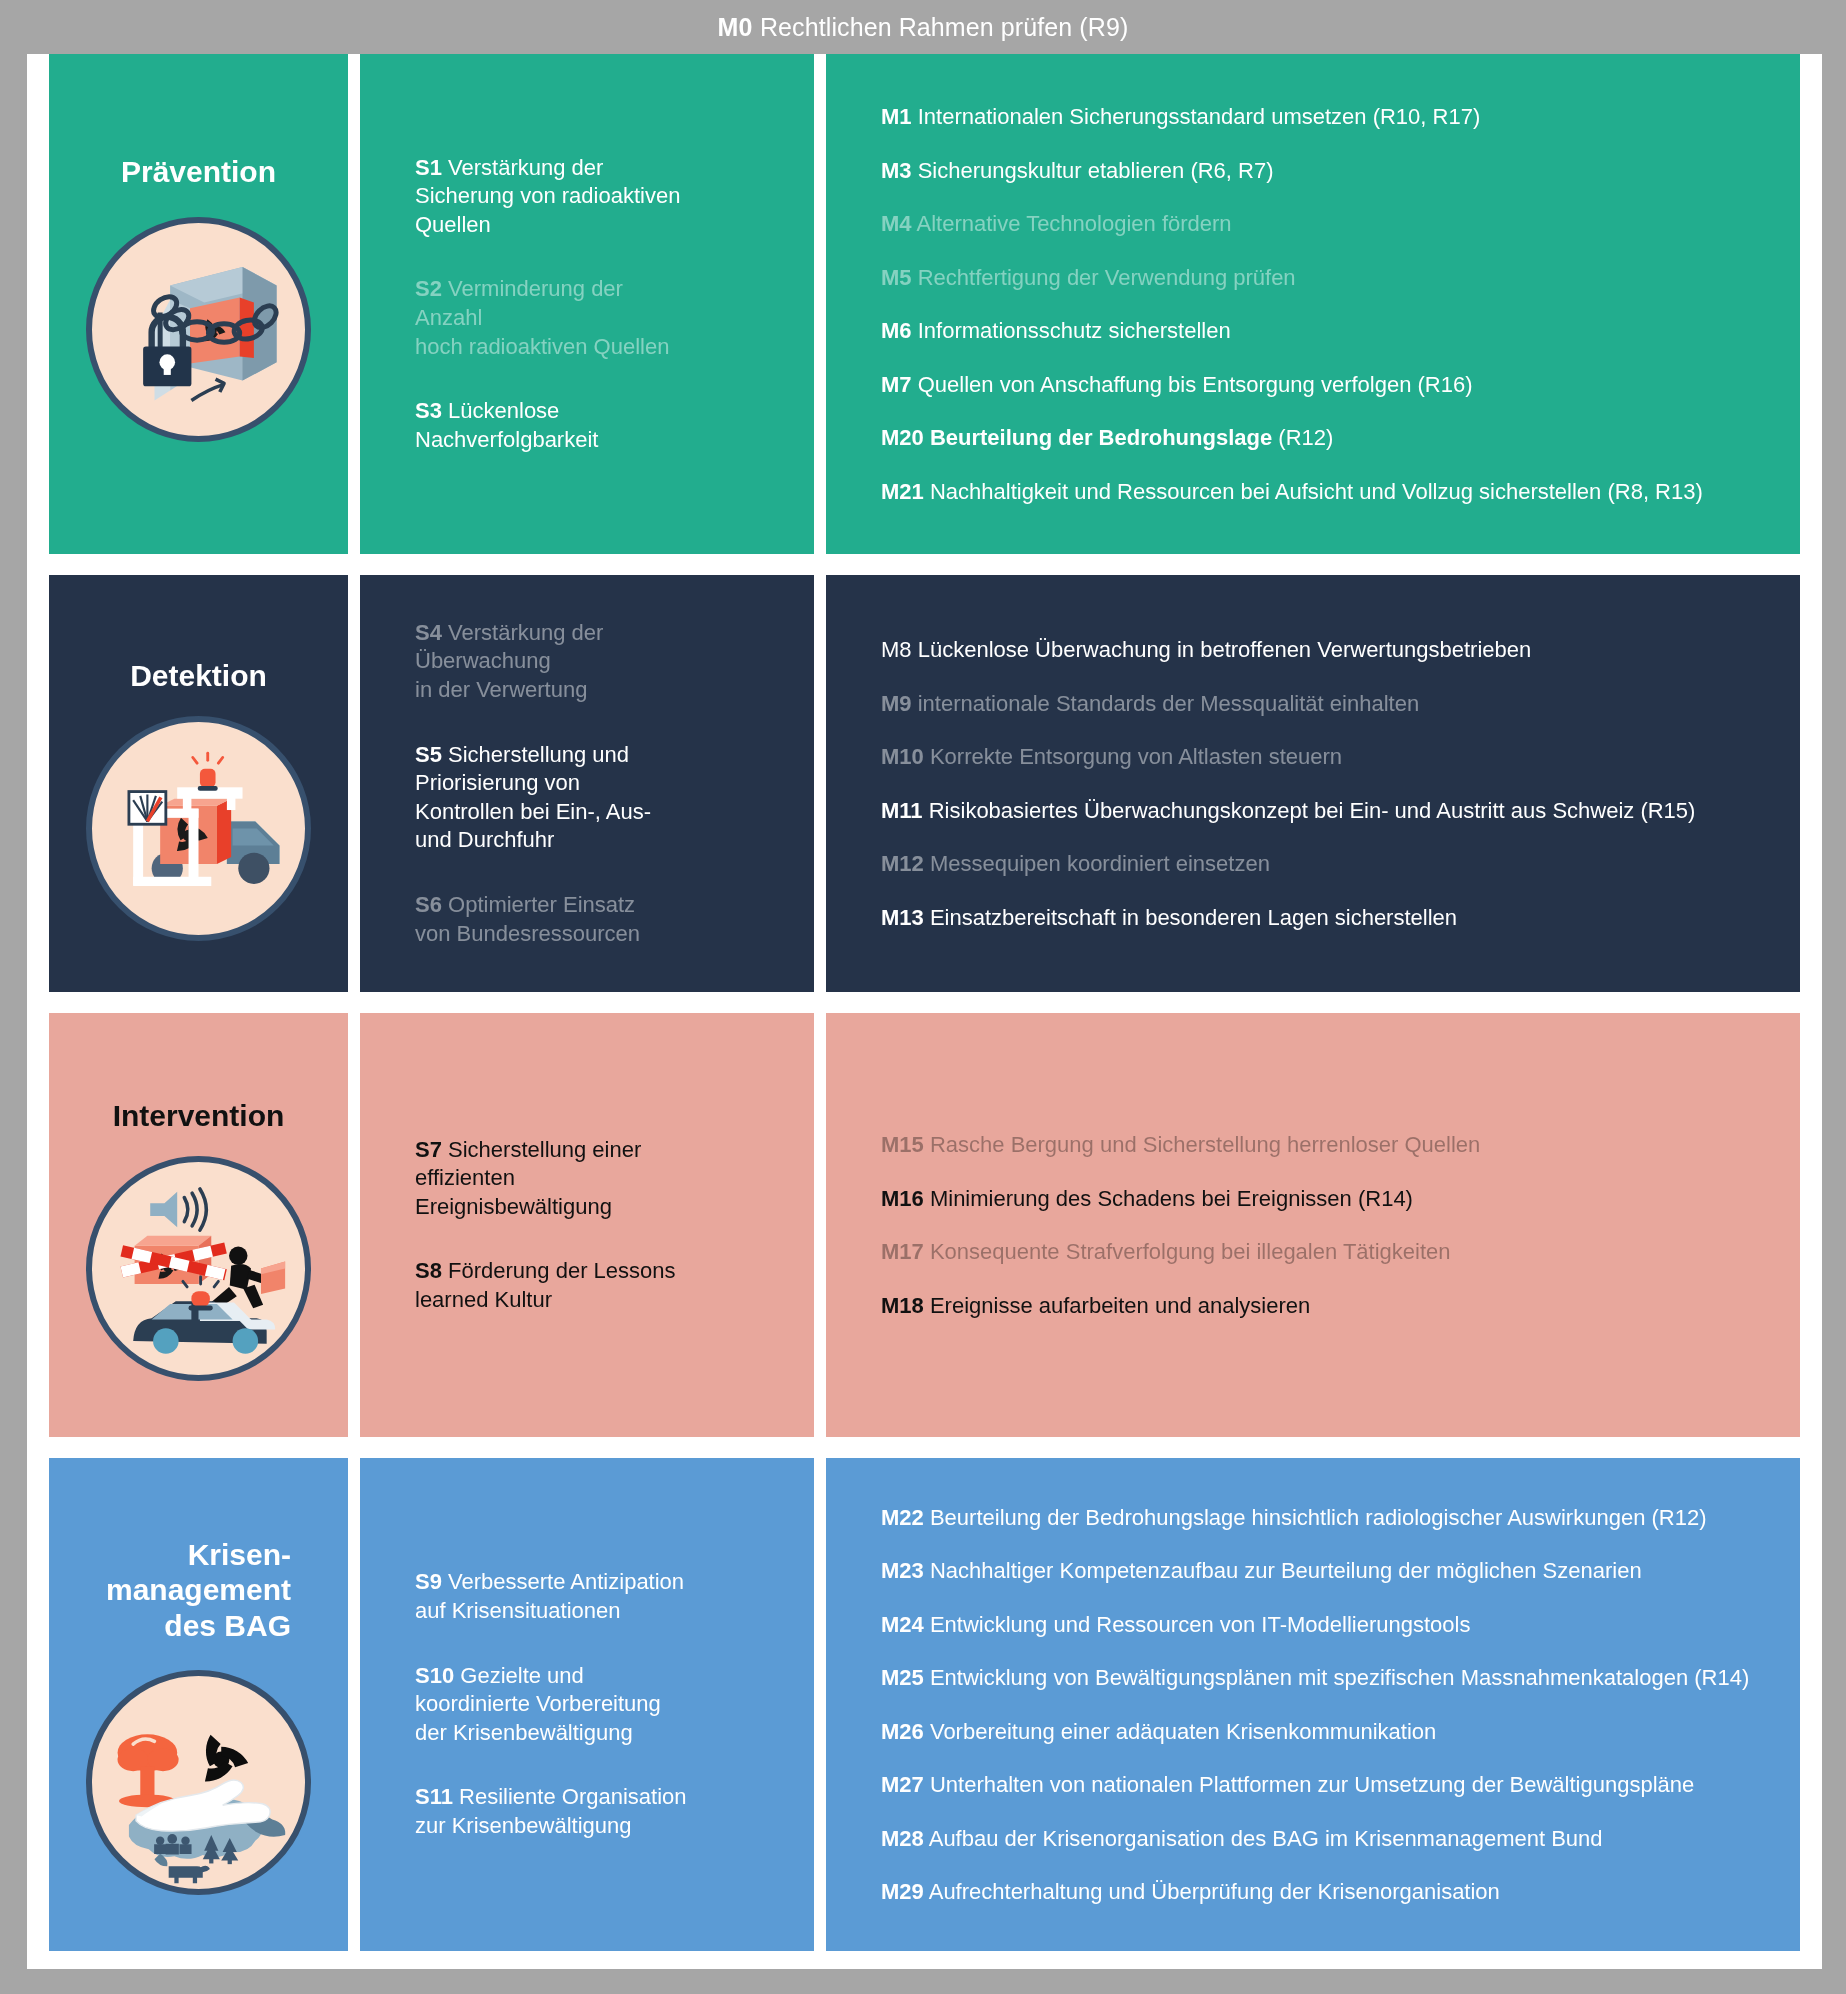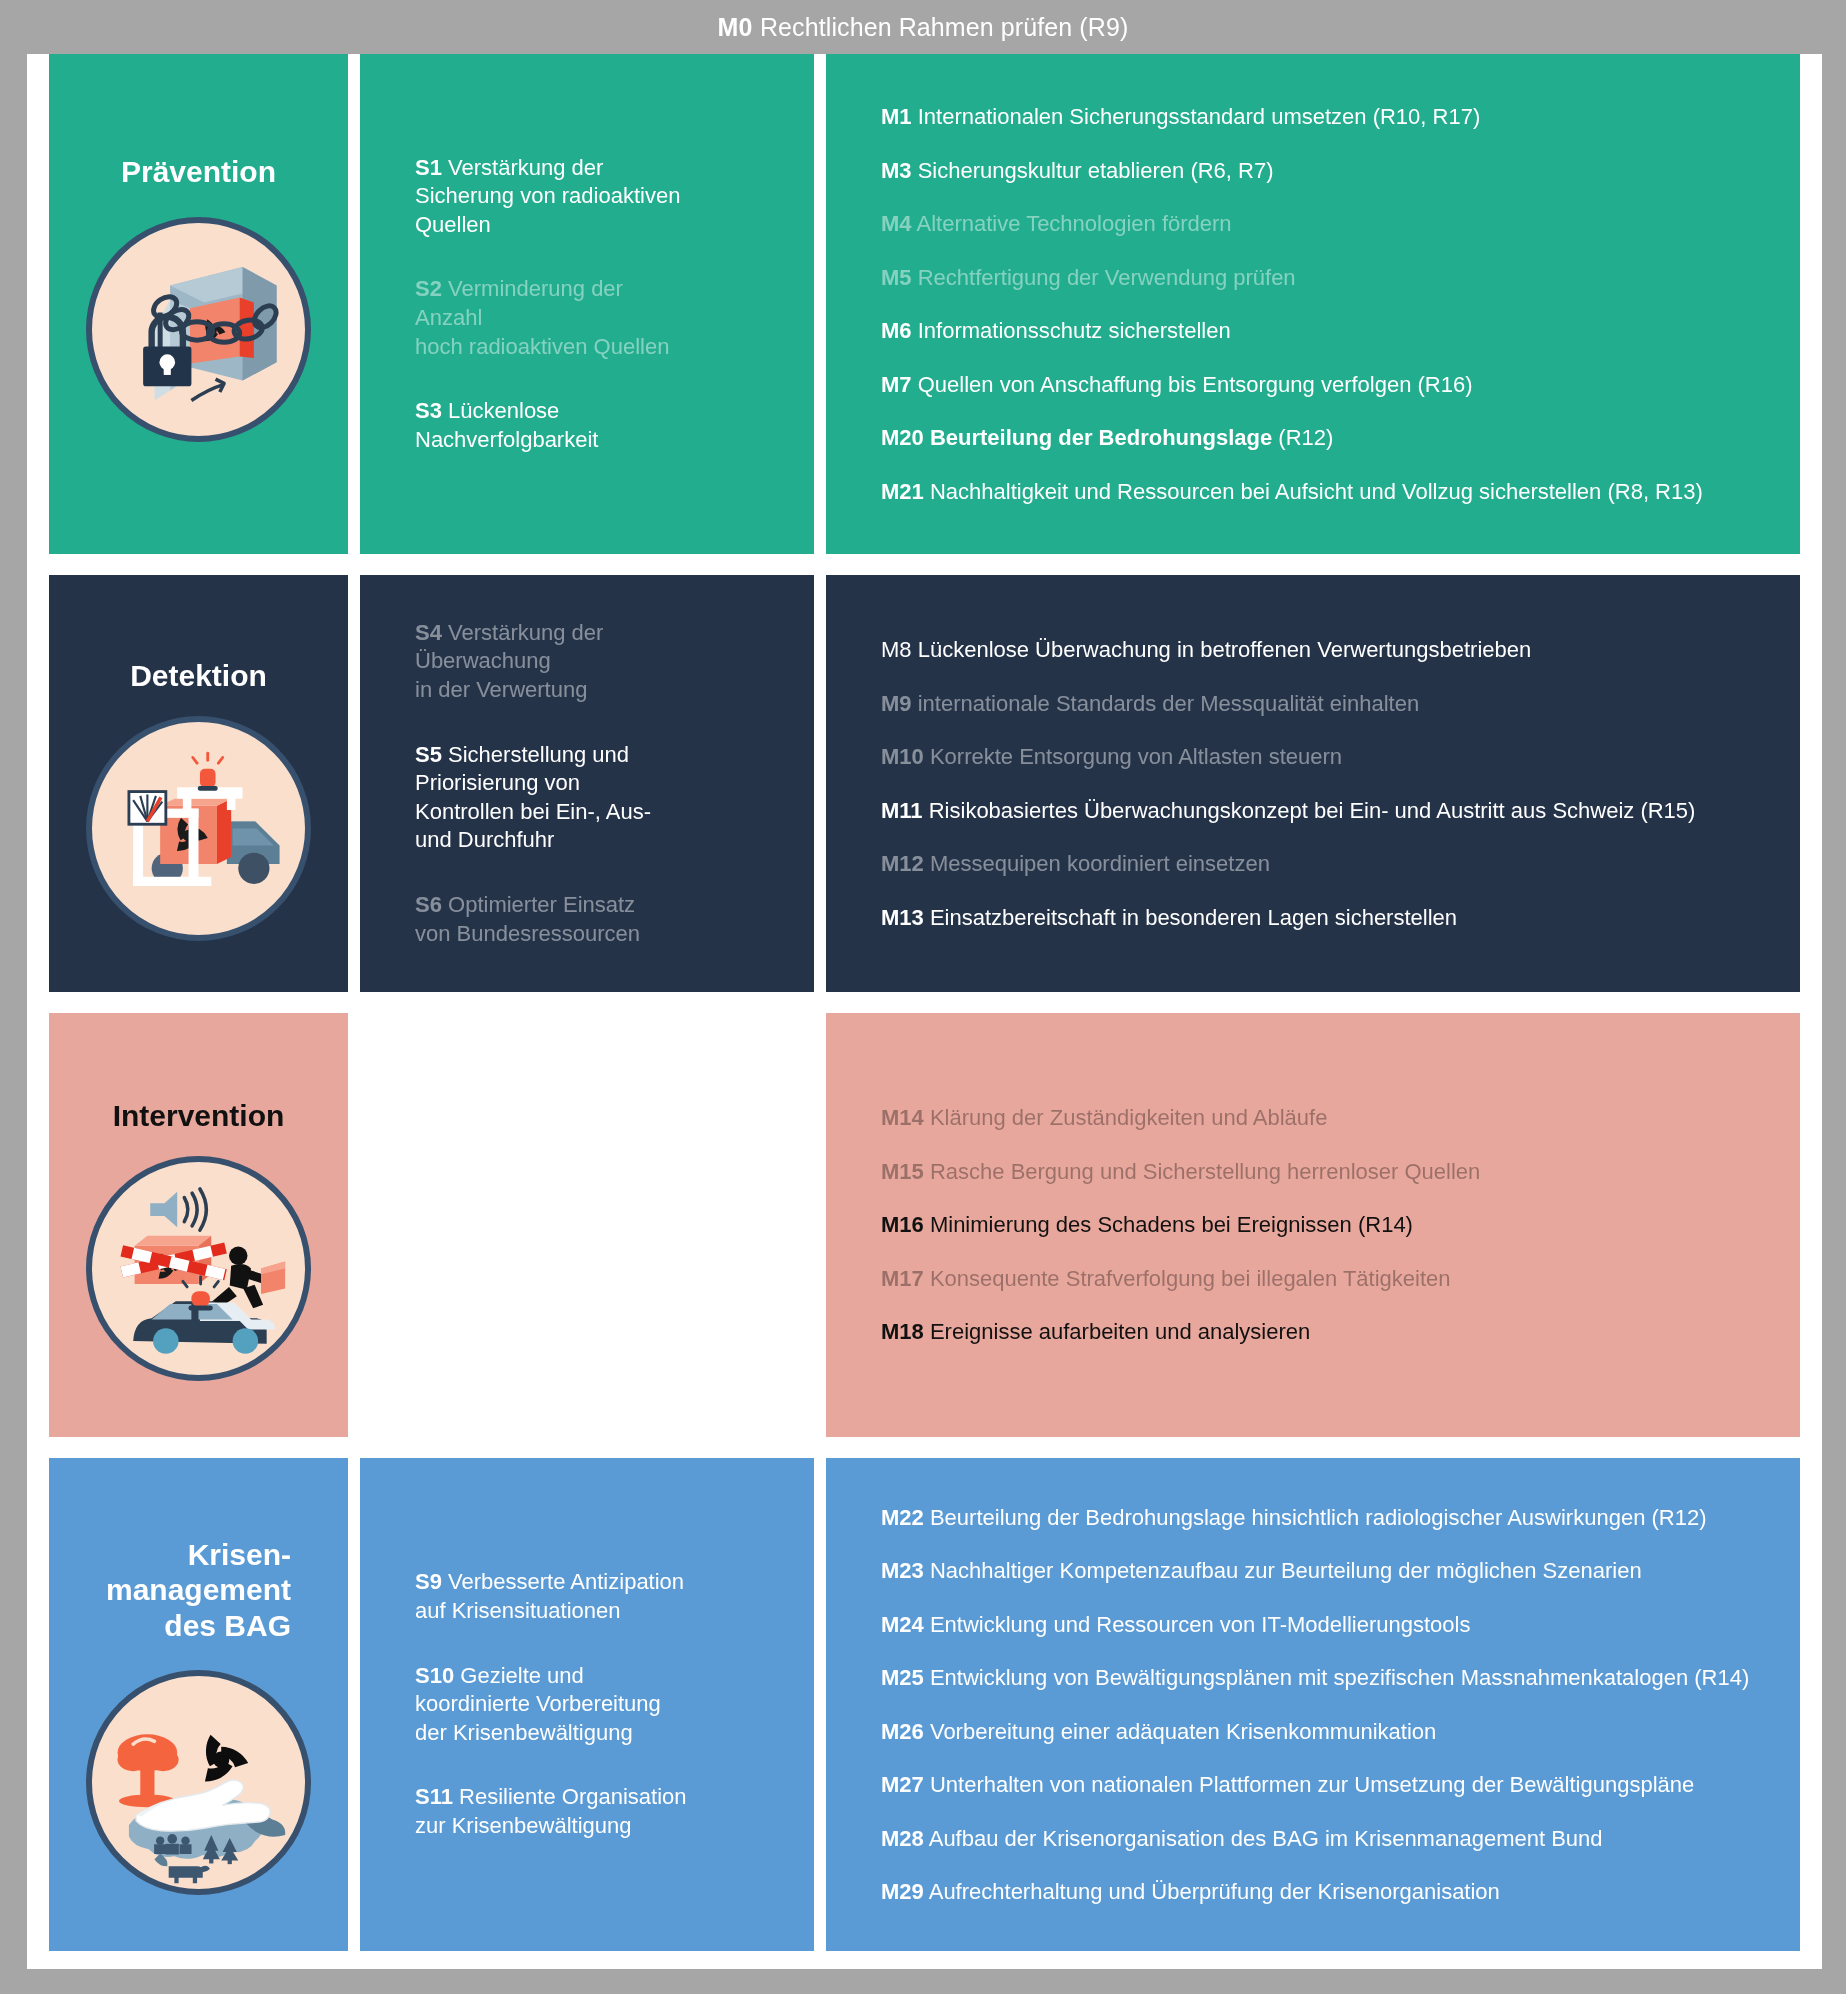--- a/index.html
+++ b/index.html
@@ -376,23 +376,31 @@
     <g stroke="#2b3e52" stroke-width="4" stroke-linecap="round">
       <path d="M134,176 l-6,-8"></path>
                     <path d="M153,172 l0,-10"></path>
                     <path d="M172,176 l6,-8"></path>
     </g>
   </g>
 </svg>
 </div>
           </div>
         </div>
+        <div class="cell c2 salmon">
+          <div class="goals">
+            <div class="goal t-bright-dark"><b>S7</b> <span style="white-space: pre-line;">Sicherstellung einer
+effizienten
+Ereignisbewältigung</span></div>
+            <div class="goal t-bright-dark"><b>S8</b> <span style="white-space: pre-line;">Förderung der Lessons
+learned Kultur</span></div>
+          </div>
+        </div>
         <div class="cell c3 salmon">
           <div class="measures">
-            <div class="measure t-dim-dark"><b>M14</b> <span>Klärung der Zuständigkeiten und Abläufe</span></div>
             <div class="measure t-dim-dark"><b>M15</b> <span>Rasche Bergung und Sicherstellung herrenloser Quellen</span></div>
             <div class="measure t-bright-dark"><b>M16</b> <span>Minimierung des Schadens bei Ereignissen (R14)</span></div>
             <div class="measure t-dim-dark"><b>M17</b> <span>Konsequente Strafverfolgung bei illegalen Tätigkeiten</span></div>
             <div class="measure t-bright-dark"><b>M18</b> <span>Ereignisse aufarbeiten und analysieren</span></div>
           </div>
         </div>
       </div>
       <div class="row" style="top: 1404px; height: 493px;">
         <div class="cell c1 blue">
           <div class="label-inner">

